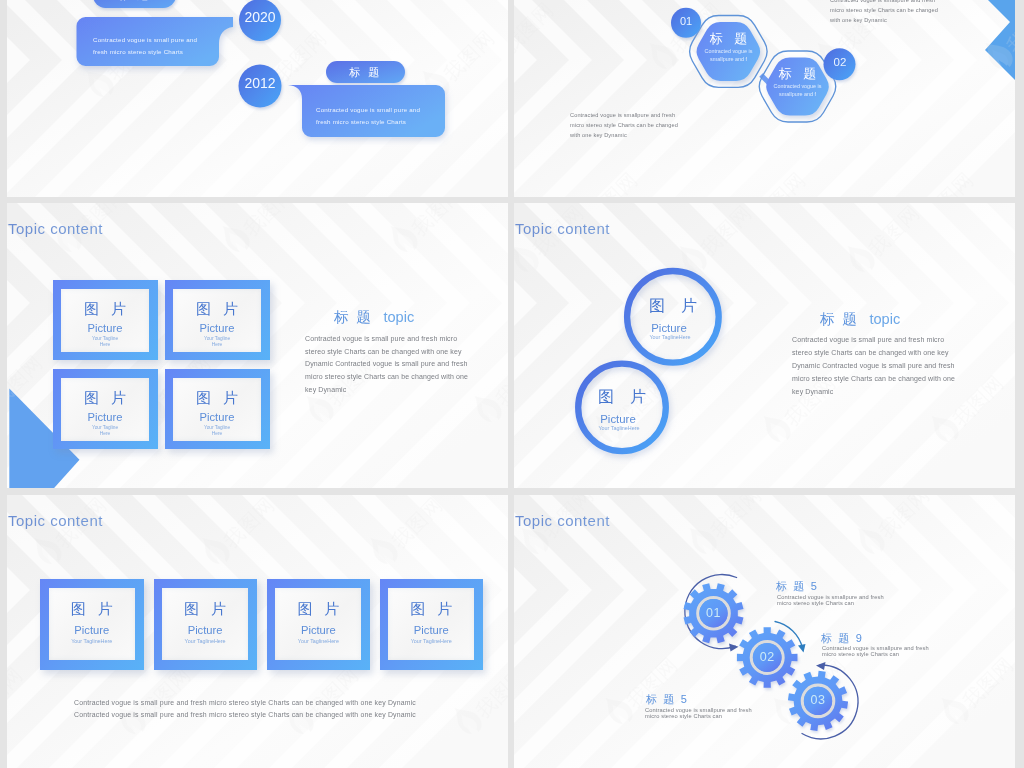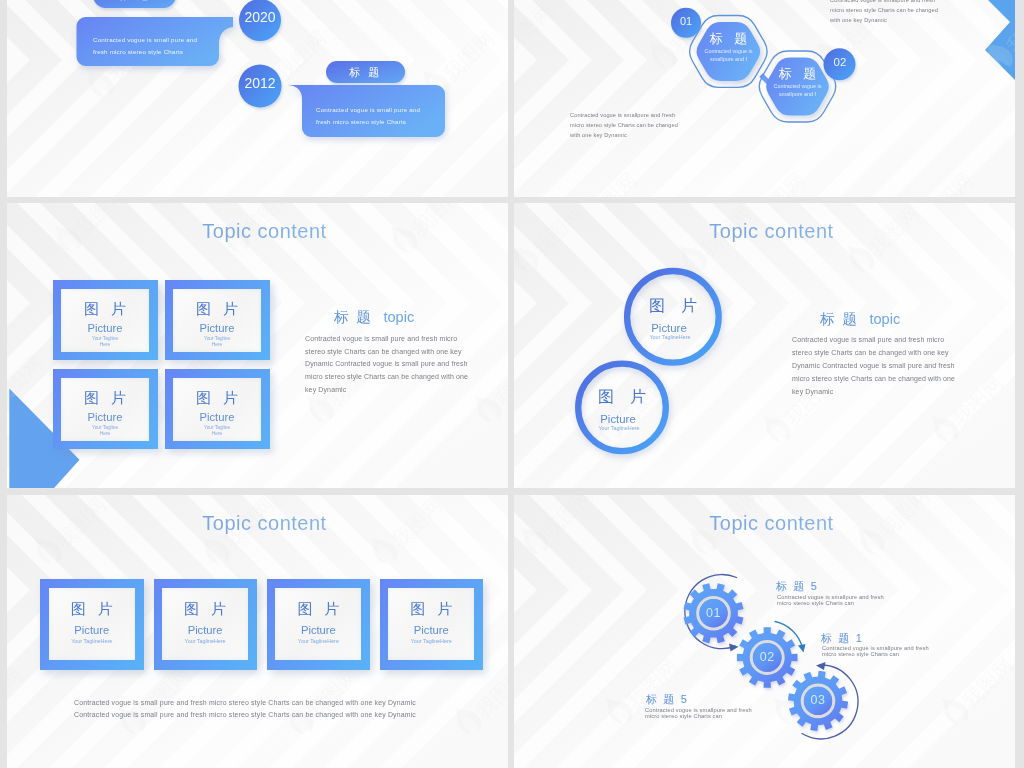--- a/index.html
+++ b/index.html
@@ -11,22 +11,22 @@
   .s2 { left:514px; top:0px;   width:501px; height:197px; }
   .s3 { left:7px;   top:203px; width:501px; height:285px; }
   .s4 { left:514px; top:203px; width:501px; height:285px; }
   .s5 { left:7px;   top:495px; width:501px; height:273px; }
   .s6 { left:514px; top:495px; width:501px; height:273px; }
 
   .bg { position:absolute; left:0; top:0; }
   .lay { position:absolute; left:0; top:0; }
 
   .topic-title {
-    position:absolute; width:100%; text-align:center; top:16.5px; padding-left:14px;
-    font-size:20px; letter-spacing:.5px; font-weight:400;
+    position:absolute; width:100%; top:16.5px; padding-left:1px;
+    font-size:15px; letter-spacing:.5px; font-weight:400;
     background:linear-gradient(90deg,#6c8ed2 0%,#7aa3dd 35%,#8bbbea 75%,#95c6ef 100%);
     -webkit-background-clip:text; background-clip:text; color:transparent;
   }
 
   .pframe {
     position:absolute;
     background:linear-gradient(122deg,#6586f5 0%,#5f9ef5 48%,#59b2f7 100%);
     box-shadow:3px 4px 7px rgba(122,140,180,.28);
   }
   .pframe .pf-in {
@@ -558,21 +558,21 @@
     <div style="position:absolute;left:179.5px;top:111.5px;width:40px;text-align:center;color:#cbeaf7;font-size:12.5px;line-height:1;letter-spacing:.5px;">01</div>
     <div style="position:absolute;left:233.2px;top:155.8px;width:40px;text-align:center;color:#cbeaf7;font-size:12.5px;line-height:1;letter-spacing:.5px;">02</div>
     <div style="position:absolute;left:284px;top:199.2px;width:40px;text-align:center;color:#cbeaf7;font-size:12.5px;line-height:1;letter-spacing:.5px;">03</div>
 
     <div class="cn-topic" style="left:262px;top:84px;font-size:11px;letter-spacing:.15em;">标 题 5</div>
     <div class="body-text" style="left:263px;top:99px;width:120px;font-size:5.7px;line-height:6.4px;">
       <div>Contracted vogue is smallpure and fresh</div>
       <div>micro stereo  style Charts can</div>
     </div>
 
-    <div class="cn-topic" style="left:307px;top:135.5px;font-size:11px;letter-spacing:.15em;">标 题 1</div>
+    <div class="cn-topic" style="left:307px;top:135.5px;font-size:11px;letter-spacing:.15em;">标 题 9</div>
     <div class="body-text" style="left:308px;top:150px;width:120px;font-size:5.7px;line-height:6.4px;">
       <div>Contracted vogue is smallpure and fresh</div>
       <div>micro stereo  style Charts can</div>
     </div>
 
     <div class="cn-topic" style="left:132px;top:196.5px;font-size:11px;letter-spacing:.15em;">标 题 5</div>
     <div class="body-text" style="left:131px;top:212px;width:120px;font-size:5.7px;line-height:6.4px;">
       <div>Contracted vogue is smallpure and fresh</div>
       <div>micro stereo  style Charts can</div>
     </div>

